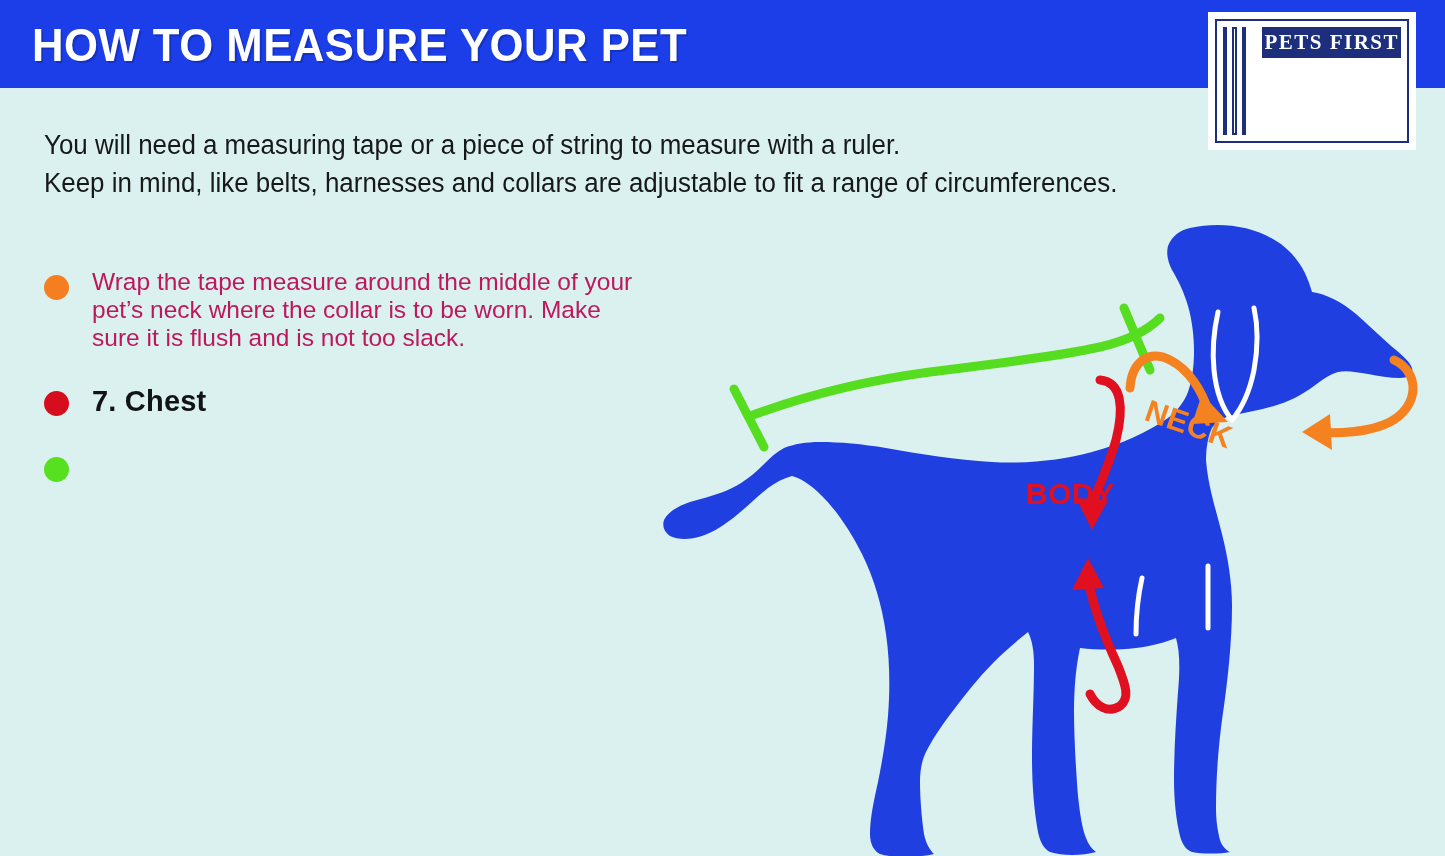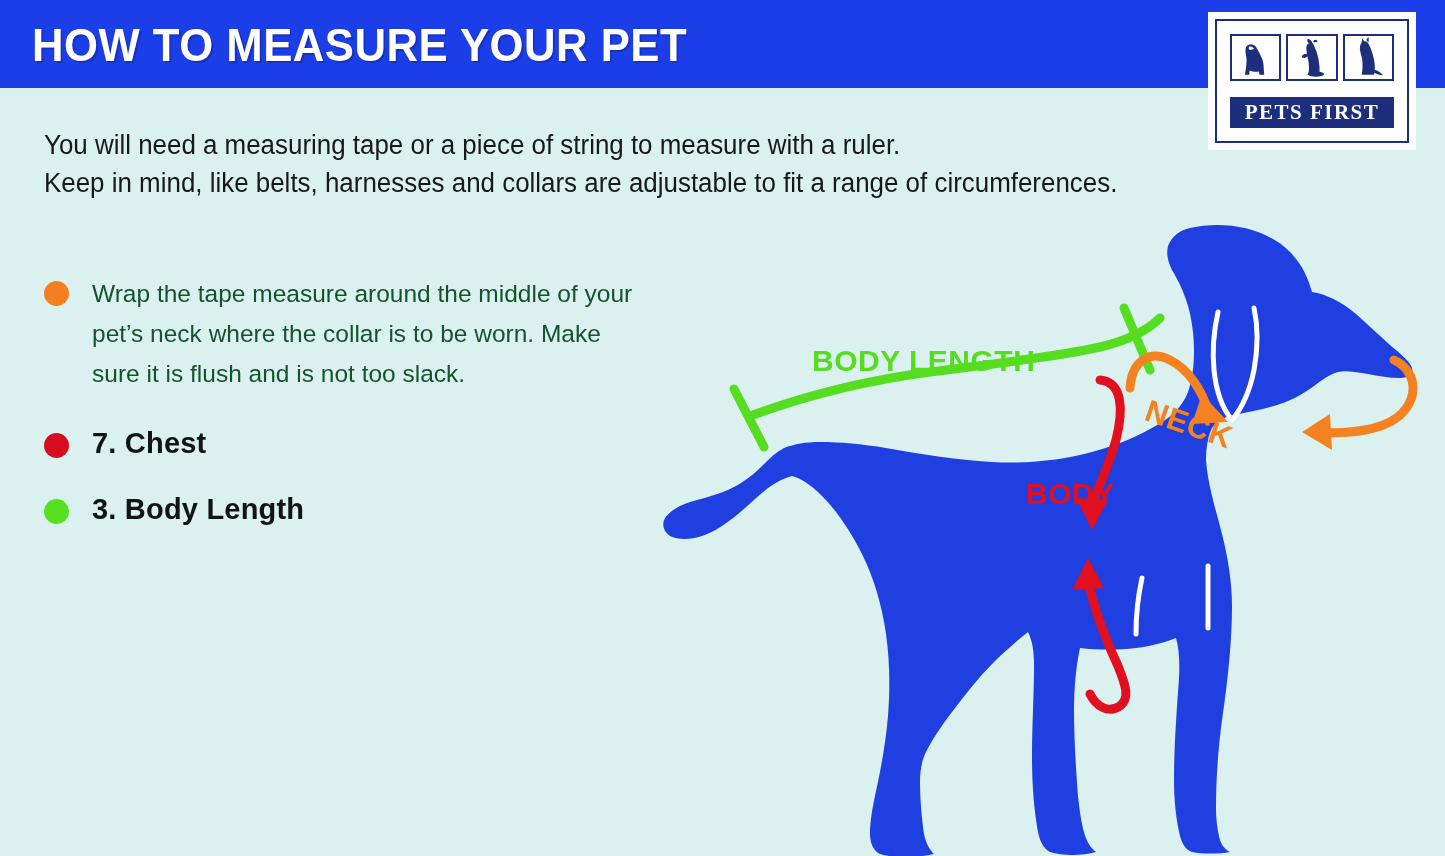--- a/index.html
+++ b/index.html
@@ -51,23 +51,22 @@
     height: 138px;
     background: #ffffff;
     box-sizing: border-box;
     padding: 7px;
   }
   .logo-inner {
     width: 100%;
     height: 100%;
     border: 2px solid #1d2f7c;
     box-sizing: border-box;
-    padding: 13px;
+    padding: 6px;
     display: flex;
-    flex-direction: column;
     gap: 16px;
   }
   .logo-boxes {
     display: flex;
     gap: 5px;
     flex: 1 1 auto;
   }
   .logo-box {
     flex: 1 1 0;
     border: 2px solid #1d2f7c;
@@ -138,25 +137,25 @@
     margin-left: 48px;
     font-family: "Liberation Sans Narrow", "Liberation Sans", sans-serif;
     font-size: 29px;
     font-weight: bold;
     color: #111315;
     letter-spacing: 0.2px;
     line-height: 34px;
   }
   .step-body {
     margin-left: 48px;
-    margin-top: 9px;
+    margin-top: 3px;
     font-family: "Liberation Sans Narrow", "Liberation Sans", sans-serif;
     font-size: 24.5px;
-    line-height: 40px;
-    color: #14532d;
+    line-height: 28px;
+    color: #be185d;
     max-width: 560px;
   }
 
   
   .diagram {
     position: absolute;
     left: 630px;
     top: 210px;
     width: 815px;
     height: 646px;
@@ -244,21 +243,20 @@
       <div class="step-body">Wrap the tape measure around the middle of your pet’s neck where the collar is to be worn. Make sure it is flush and is not too slack.</div>
     </div>
 
     <div class="step">
       <span class="bullet" style="background:#d60c1f"></span>
       <div class="step-title">7. Chest</div>
     </div>
 
     <div class="step">
       <span class="bullet" style="background:#56e020"></span>
-      <div class="step-title">3. Body Length</div>
     </div>
 
   </div>
 
   <div class="diagram">
     <svg viewBox="0 0 815 646">
 
       <g>
         <path fill="#1f3fe0" d="
           M 560 18
@@ -381,17 +379,16 @@
           M 458 370
           C 464 400 476 430 488 456
           C 496 476 500 488 490 496
           C 478 504 466 496 460 484"></path>
         <polygon points="442,380 458,348 474,378" fill="#e01020"></polygon>
       </g>
 
     </svg>
   </div>
 
-  <div class="lbl lbl-body-length">BODY LENGTH</div>
   <div class="lbl lbl-neck">NECK</div>
   <div class="lbl lbl-chest">BODY</div>
 
 </div>
 
 </body></html>

